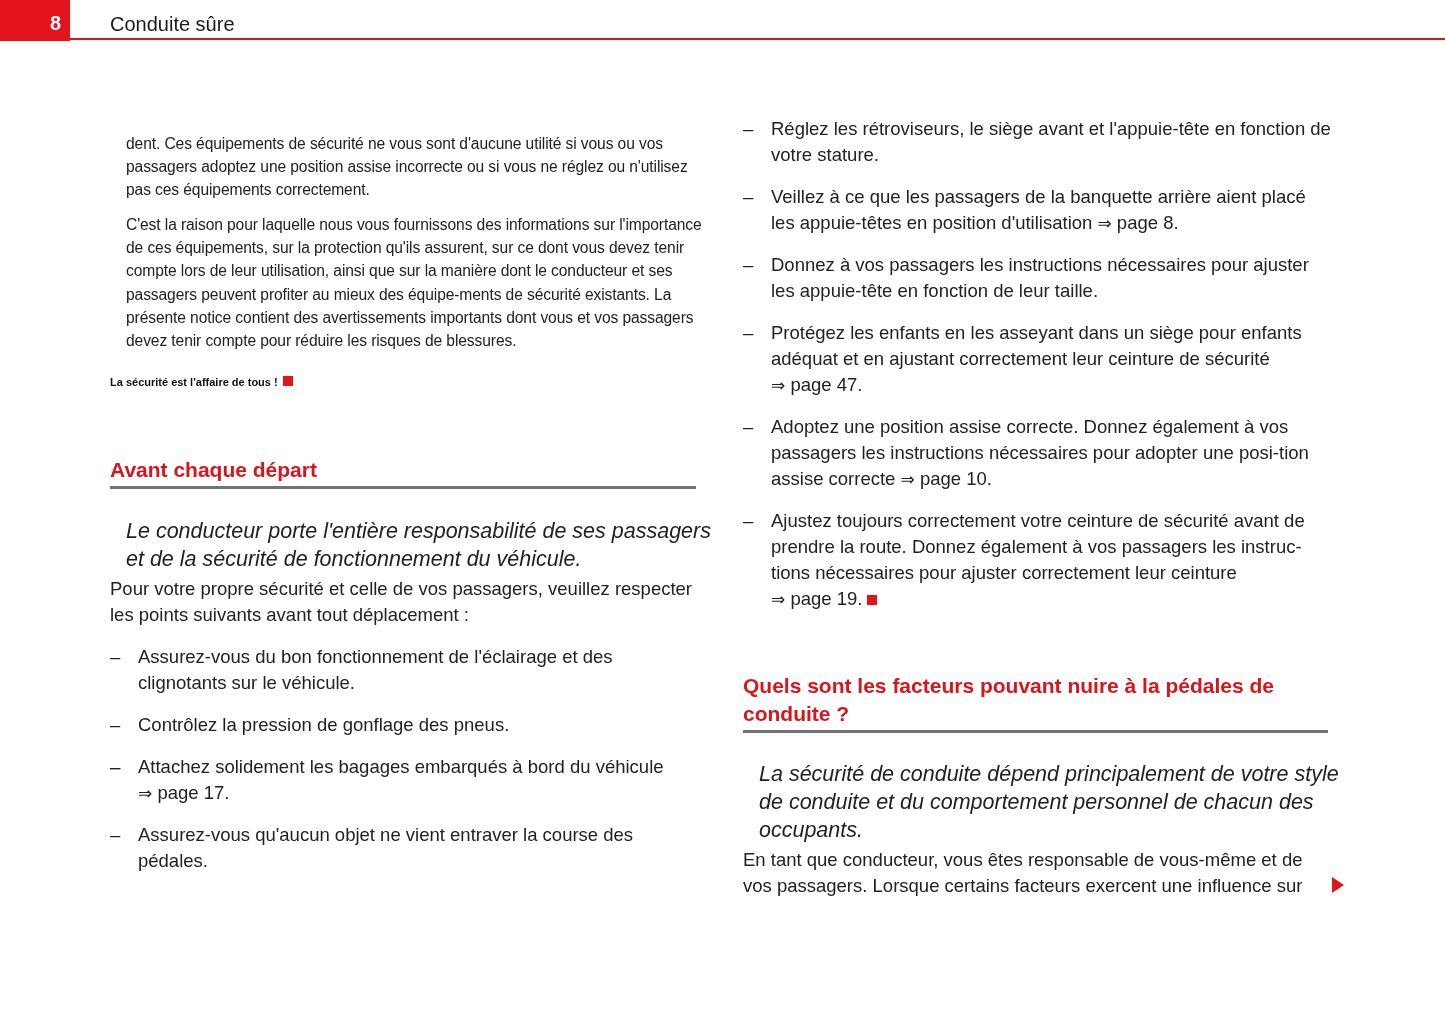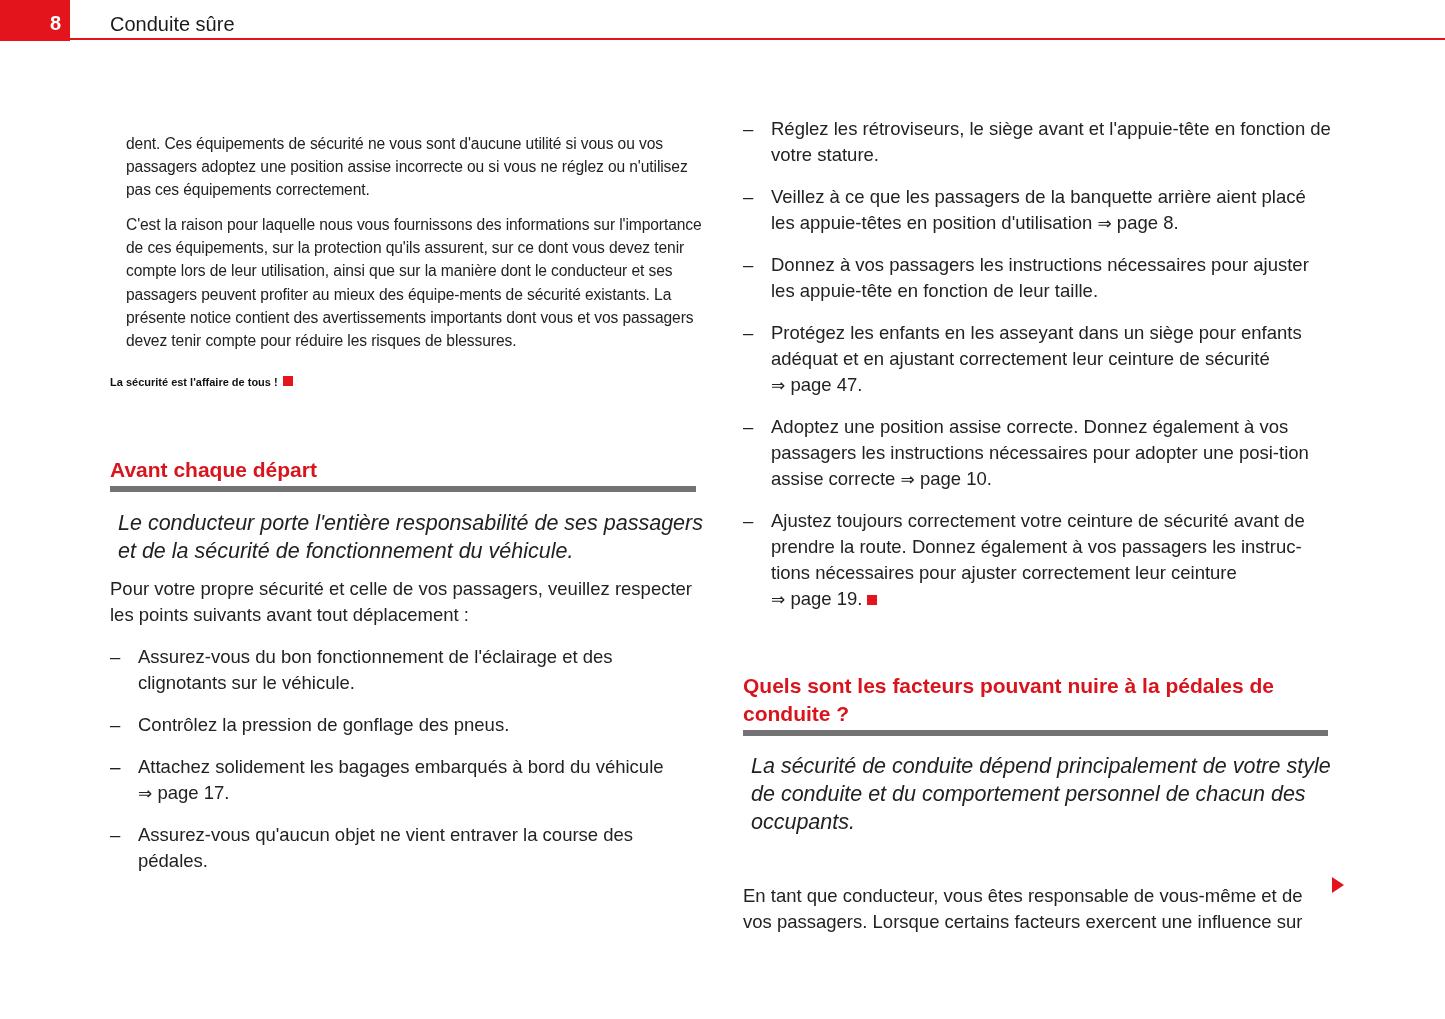--- a/index.html
+++ b/index.html
@@ -36,24 +36,24 @@
   }
   .bold-line {
     font-size: 11px; font-weight: bold; line-height: 23px; color: #111;
   }
   .end-marker {
     display: inline-block; width: 10px; height: 10px; background: #e3141c;
     margin-left: 5px; vertical-align: 0px;
   }
   .section-heading {
     font-size: 21px; font-weight: bold; color: #d8141d; line-height: 28px;
-    border-bottom: 6px solid #737373; padding-bottom: 2px; margin: 0;
+    border-bottom: 3px solid #737373; padding-bottom: 2px; margin: 0;
   }
   .intro-italic {
-    font-style: italic; font-size: 21.5px; line-height: 28px; color: #222; margin: 8px;
+    font-style: italic; font-size: 21.5px; line-height: 28px; color: #222; margin: 16px;
   }
   .body-para {
     font-size: 18.5px; line-height: 26px; color: #222; margin: 0;
   }
   .bullet-list { list-style: none; margin: 0; padding: 0; }
   .bullet-item {
     position: relative; padding-left: 28px;
     font-size: 18.5px; line-height: 26px; color: #222;
     margin-bottom: 16px;
   }
@@ -141,16 +141,16 @@
     <li class="bullet-item">
       <span class="bullet-dash">–</span>
       <span>Ajustez toujours correctement votre ceinture de sécurité avant de prendre la route. Donnez également à vos passagers les instruc-tions nécessaires pour ajuster correctement leur ceinture</span><br>
       <span class="xref-arrow">⇒</span>
       <span>page 19.</span><span class="end-marker"></span>
     </li>
   </ul>
 
   <h2 class="section-heading" style="position:absolute; top:672px; width:585px;">Quels sont les facteurs pouvant nuire à la pédales de conduite ?</h2>
   <p class="intro-italic" style="position:absolute; top:744px; width:590px;">La sécurité de conduite dépend principalement de votre style de conduite et du comportement personnel de chacun des occupants.</p>
-  <p class="body-para" style="position:absolute; top:847px; width:590px;margin-top:36px;">En tant que conducteur, vous êtes responsable de vous-même et de vos passagers. Lorsque certains facteurs exercent une influence sur</p>
+  <p class="body-para" style="position:absolute; top:847px; width:590px;">En tant que conducteur, vous êtes responsable de vous-même et de vos passagers. Lorsque certains facteurs exercent une influence sur</p>
 </div>
 
 <div class="continue-arrow" style="left:1332px; top:877px;"></div>
 
 </body></html>

